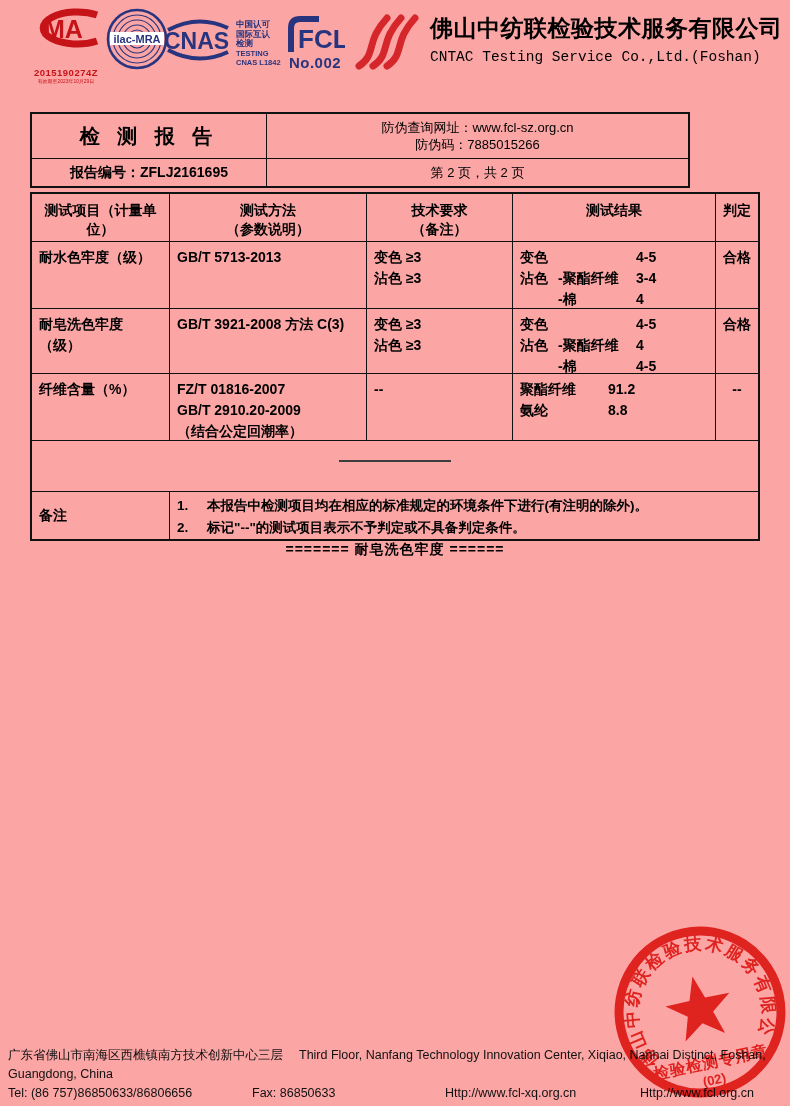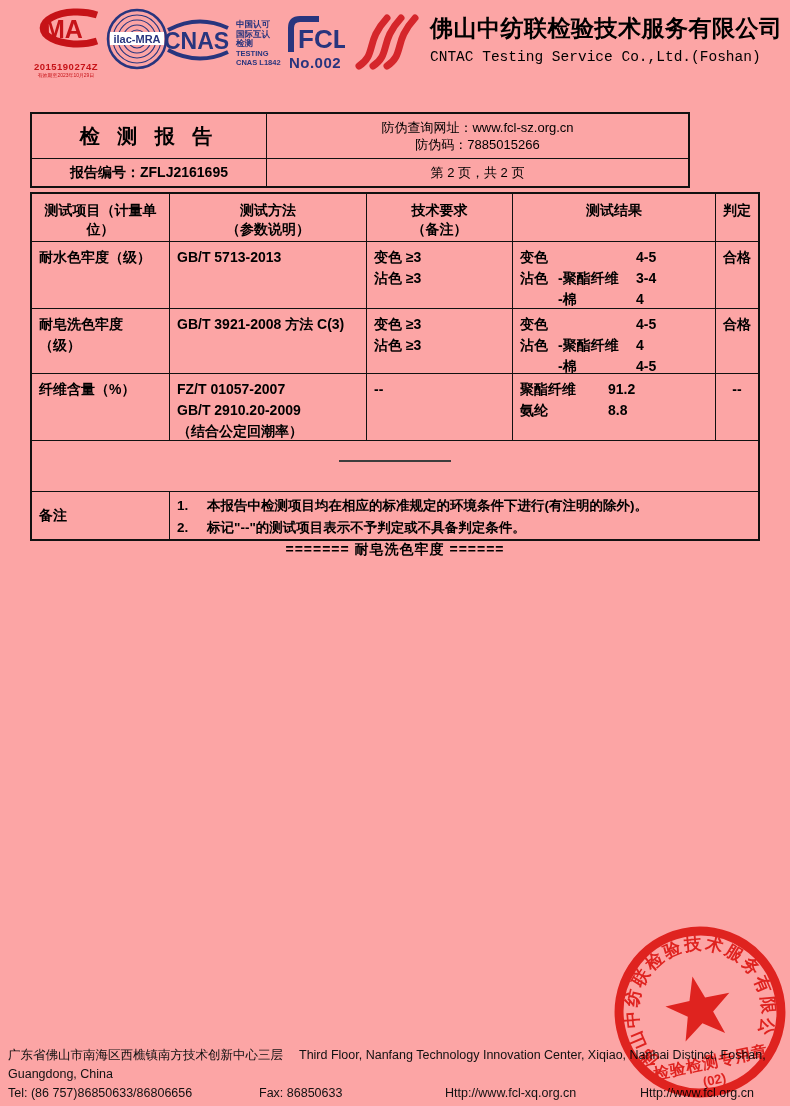--- a/index.html
+++ b/index.html
@@ -4,21 +4,21 @@
 <style>
   html,body { margin:0; padding:0; background:#888; }
   .page {
     position:relative; width:790px; height:1106px; margin:0 auto;
     background:#fca5a5; overflow:hidden;
     font-family:"Liberation Sans","DejaVu Sans",sans-serif; color:#000;padding-left:32px;
   }
   
   .letterhead { position:absolute; left:0; top:0; width:790px; height:80px; }
   .cma-wrap { position:absolute; left:20px; top:8px; width:92px; text-align:center; }
-  .cma-num { color:#c61318; font-weight:bold; font-size:9.5px; letter-spacing:0.5px; margin-top:9px; }
+  .cma-num { color:#c61318; font-weight:bold; font-size:9.5px; letter-spacing:0.5px; margin-top:15px; }
   .cma-valid { color:#c61318; font-size:5.5px; transform:scale(0.9); white-space:nowrap; }
   .ilac-wrap { position:absolute; left:106px; top:8px; }
   .cnas-wrap { position:absolute; left:162px; top:18px; }
   .accr-wrap { position:absolute; left:236px; top:20px; color:#28357e; line-height:9.5px; }
   .accr-cn { font-size:8.5px; font-weight:bold; }
   .accr-en { font-size:7.5px; font-weight:bold; }
   .fcl-wrap { position:absolute; left:283px; top:14px; width:64px; text-align:center; }
   .fcl-no { color:#28357e; font-weight:bold; font-size:15px; margin-top:-4px; letter-spacing:0.5px; }
   .swoosh-wrap { position:absolute; left:355px; top:6px; }
   .company-wrap { position:absolute; left:430px; top:13px; width:360px; }
@@ -65,21 +65,21 @@
   .remark-body { grid-column:2 / 6; font-size:13.5px; line-height:22px; padding-top:3px; }
   .rk-line { display:flex; }
   .rk-num { width:30px; flex:none; }
 
   .endline { position:absolute; left:30px; top:541px; width:730px; text-align:center; font-size:14px; font-weight:bold; letter-spacing:1px; }
 
   
   .footer { position:absolute; left:8px; top:1046px; width:776px; font-size:12.5px; line-height:19px; color:#111; }
   .f-line2 { position:relative; height:19px;text-align:center; }
   .f-abs { position:absolute; top:0; white-space:nowrap; }
-  .f-tel { left:0; } .f-fax { left:251px; } .f-web1 { left:437px; } .f-web2 { left:632px; }
+  .f-tel { left:0; } .f-fax { left:244px; } .f-web1 { left:437px; } .f-web2 { left:632px; }
   .f-en { margin-left:16px; }
 
   
   .stamp { position:absolute; left:609px; top:921px; width:182px; height:182px; mix-blend-mode:multiply; opacity:0.92; }
 </style>
 </head>
 <body>
 
 <div class="page">
 
@@ -234,21 +234,21 @@
       </div>
     </div>
     <div class="mt-cell mt-center noR">
       <div>合格</div>
     </div>
 
     <div class="mt-cell">
       <div>纤维含量（%）</div>
     </div>
     <div class="mt-cell">
-      <div>FZ/T 01057-2007</div>
+      <div>FZ/T 01816-2007</div>
       <div>GB/T 2910.20-2009</div>
       <div>（结合公定回潮率）</div>
     </div>
     <div class="mt-cell">
       <div>--</div>
     </div>
     <div class="mt-cell">
       <div class="res-line wide">
         <span class="rl-label">聚酯纤维</span>
         <span class="rl-sub"></span>

